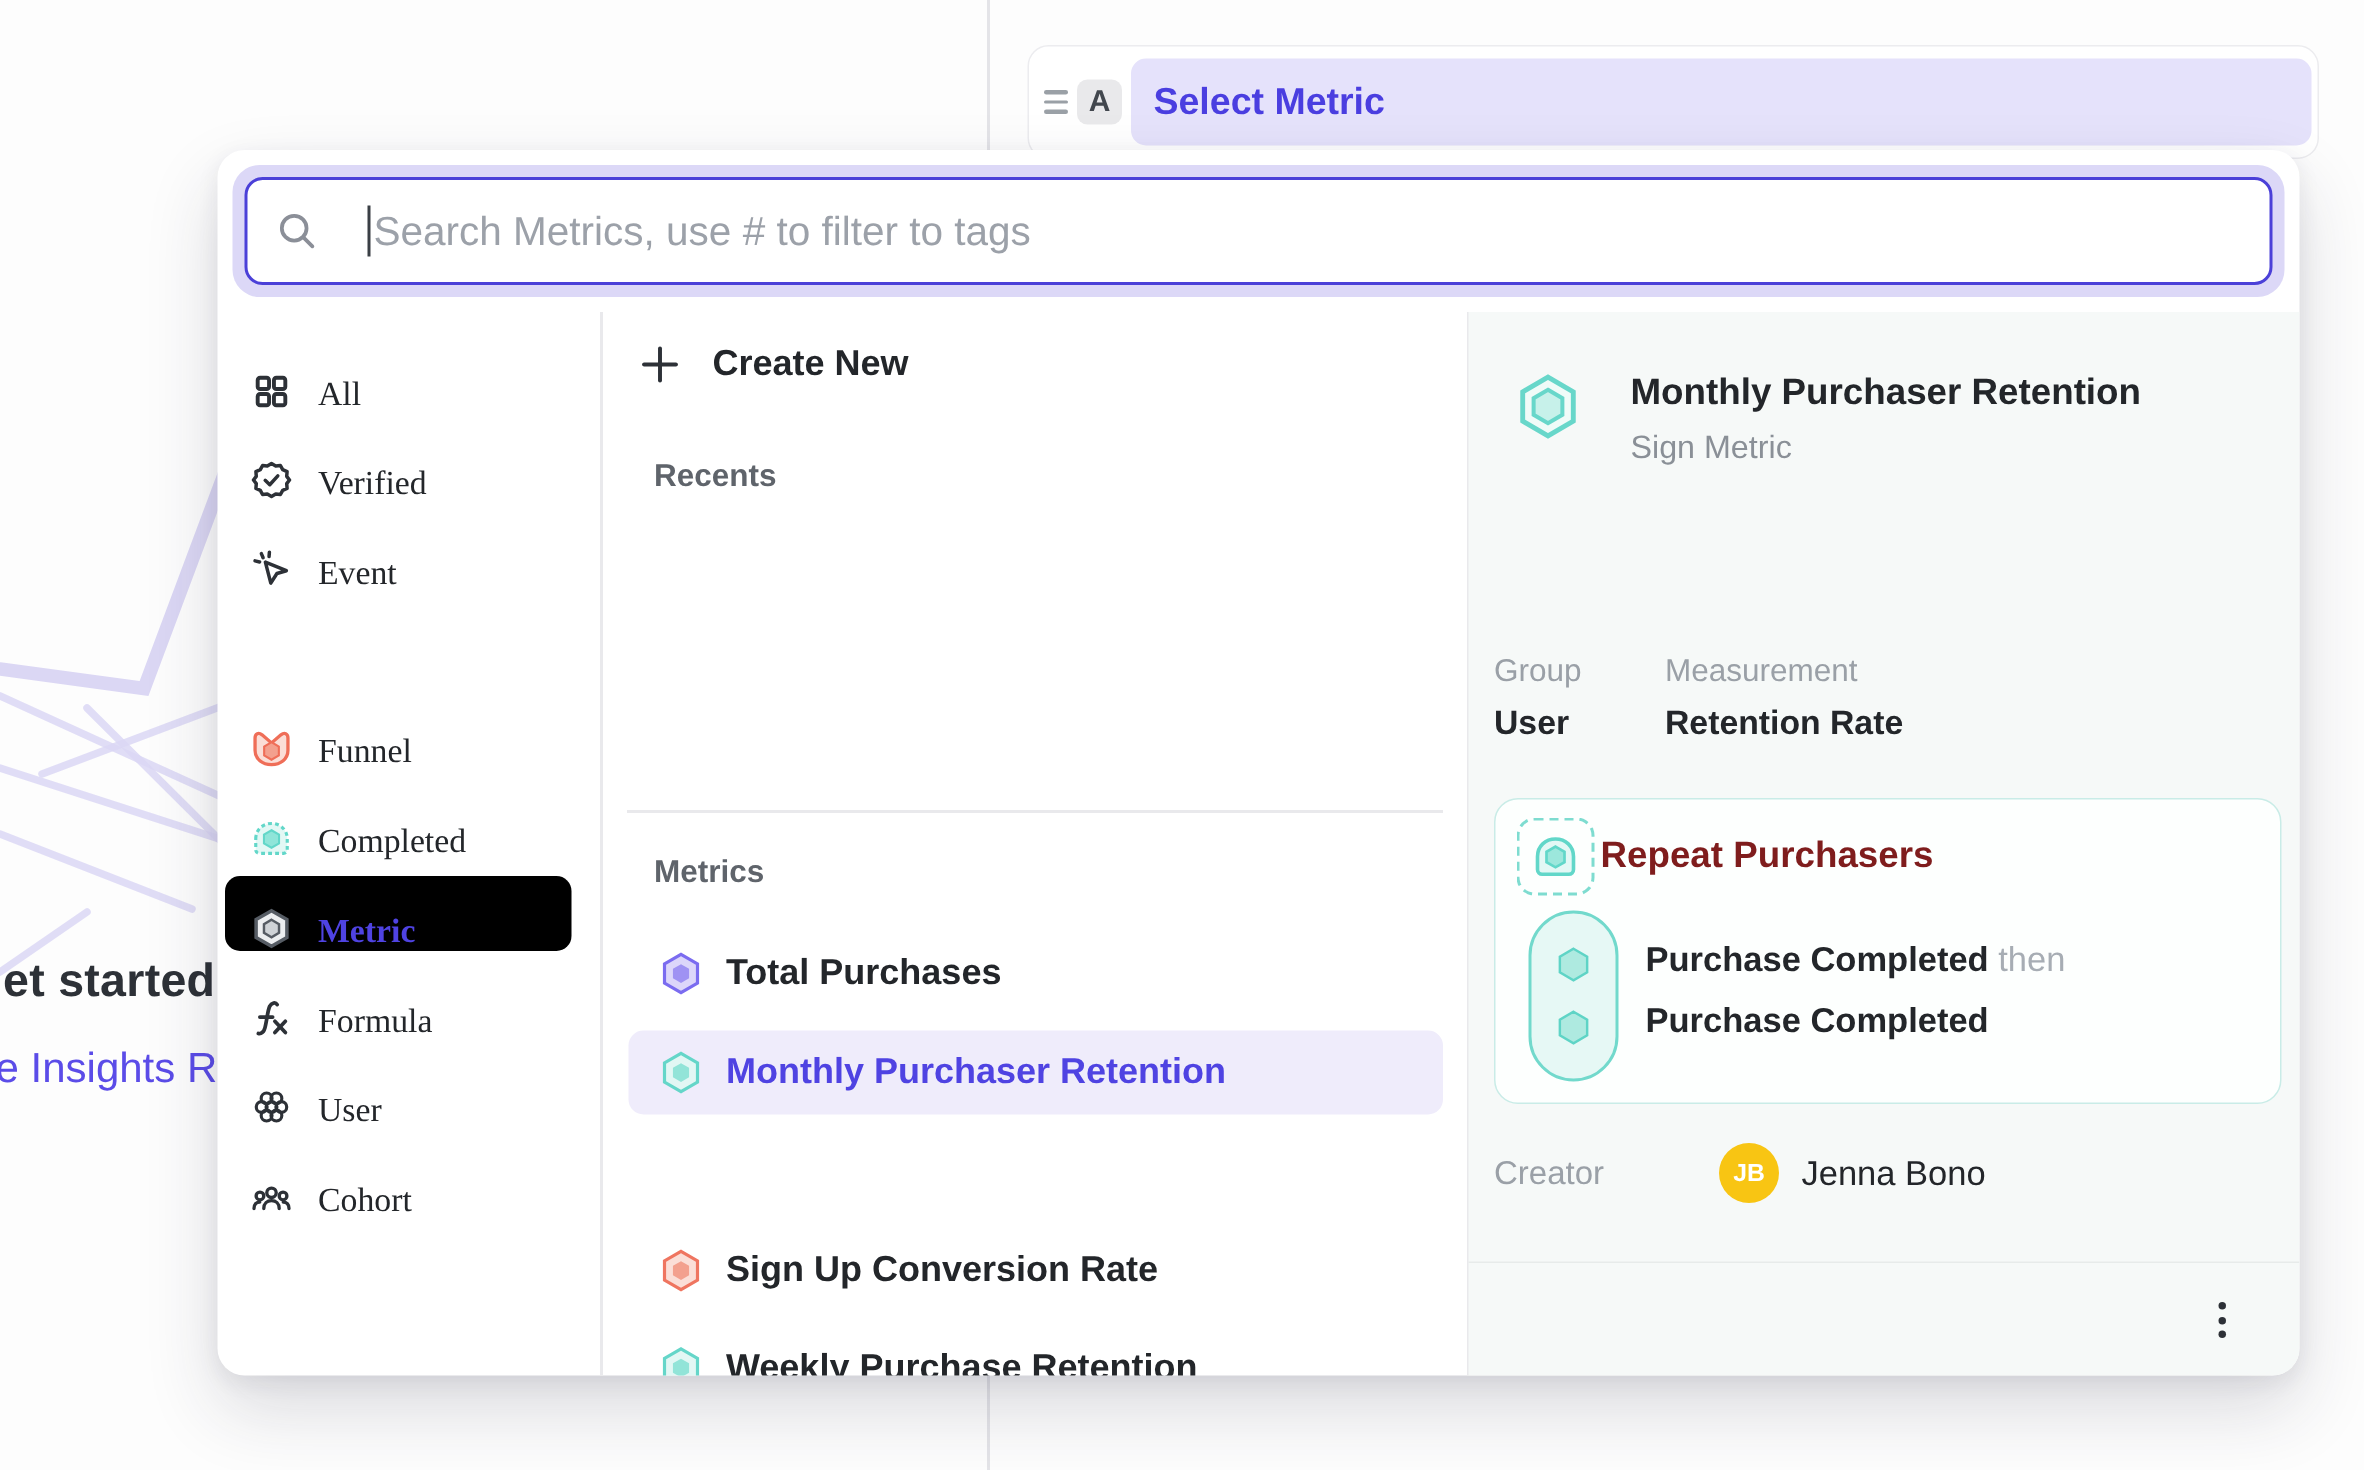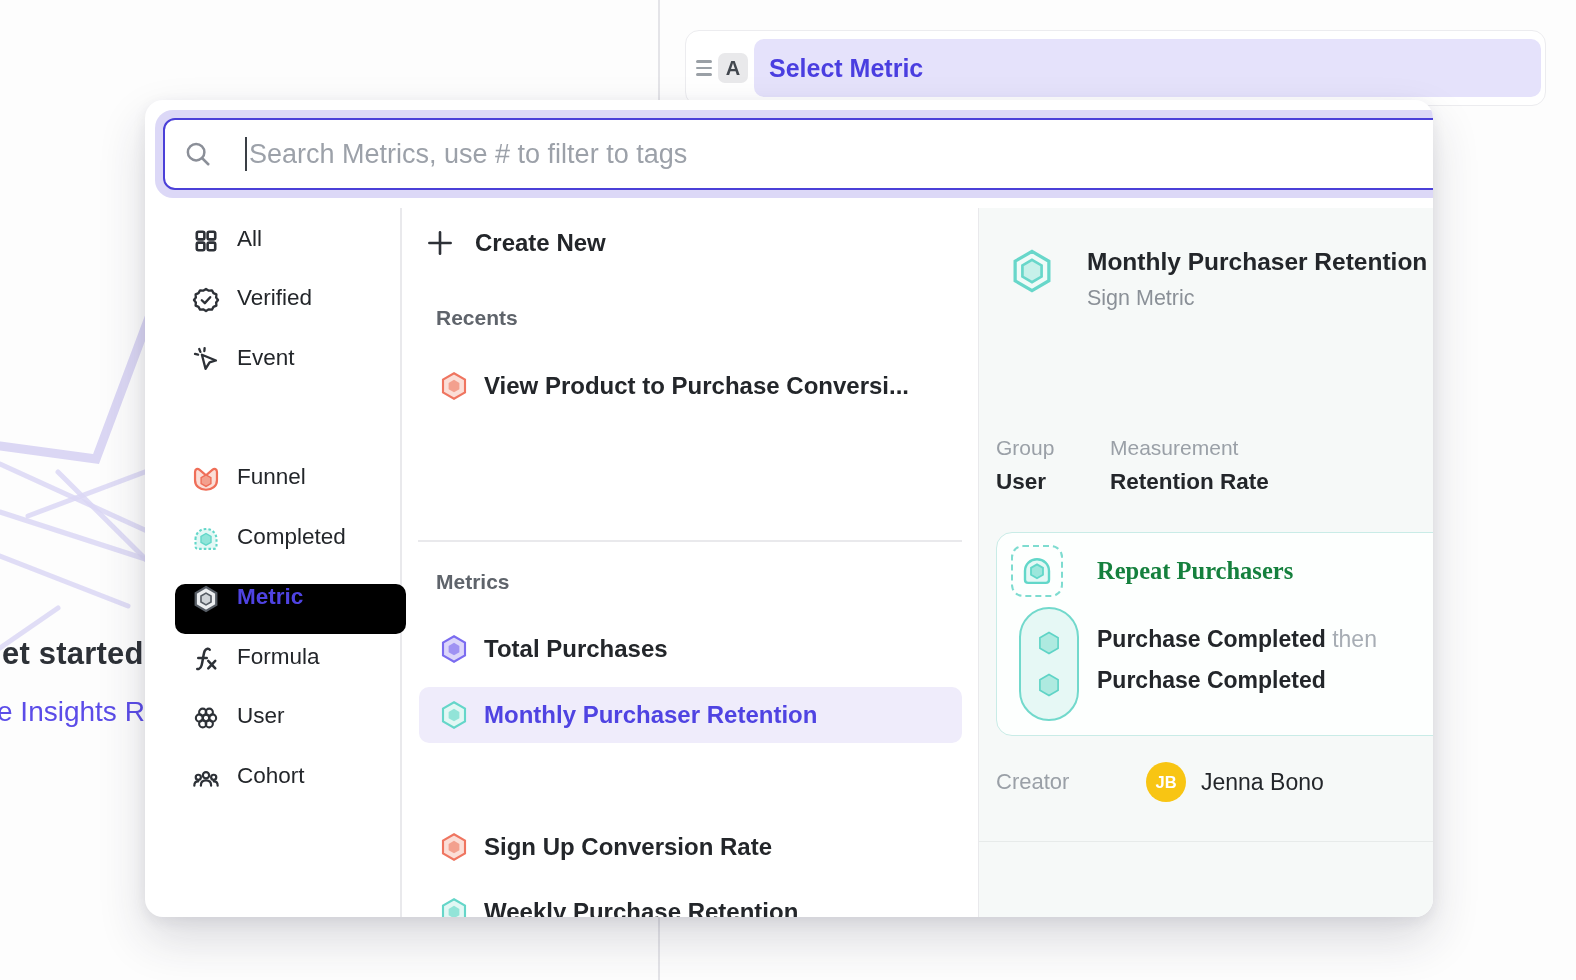--- a/index.html
+++ b/index.html
@@ -17,39 +17,39 @@
   .topcard { position:absolute; left:685px; top:30px; width:861px; height:76px; background:#ffffff;
     border:1.5px solid #ececef; border-radius:14px; z-index:3; display:flex; align-items:center; }
   .drag-handle { width:16px; margin-left:10px; display:flex; flex-direction:column; gap:4px; }
   .drag-handle span { display:block; height:2.5px; background:#9aa0a6; border-radius:2px; }
   .a-badge { width:30px; height:30px; margin-left:6px; background:#e9e9eb; border-radius:7px;
     display:flex; align-items:center; justify-content:center; font-size:20px; font-weight:700; color:#42474e; }
   .metric-pill { margin-left:6px; width:787px; height:58px; background:#e5e2fb; border-radius:10px;
     display:flex; align-items:center; padding-left:15px; font-size:25px; font-weight:700; color:#4a3ee0; }
 
   
-  .modal { position:absolute; left:145px; top:100px; width:1288px; height:817px; background:#ffffff;
+  .modal { position:absolute; left:145px; top:100px; width:1388px; height:817px; background:#ffffff;
     border-radius:18px; z-index:10; box-shadow:0 22px 48px rgba(40,40,60,.16), 0 4px 14px rgba(40,40,60,.08); overflow:hidden; }
 
   
   .search-ring { position:absolute; left:10px; top:10px; width:1368px; height:88px; background:#dcd8f7; border-radius:18px; }
   .search-box { position:absolute; left:8px; top:8px; right:8px; bottom:8px; background:#ffffff;
     border:2px solid #4b40d8; border-radius:12px; display:flex; align-items:center; padding-left:18px; }
   .caret { width:2px; height:34px; background:#3a3f45; margin:0 2px 0 32px; }
   .search-placeholder { font-size:27px; color:#9ca1a9; }
 
   
   .body { position:absolute; left:0; top:108px; width:1388px; height:709px; }
   .col-divider { position:absolute; top:0; width:1.5px; height:709px; background:#e9e9ec; }
   .cd1 { left:255px; } .cd2 { left:833px; }
 
   
   .sidebar { position:absolute; left:0; top:0; width:255px; height:709px; }
-  .side-row { position:absolute; left:30px; width:231px; height:50px; border-radius:10px;
-    display:flex; align-items:flex-start; cursor:pointer; }
+  .side-row { position:absolute; left:5px; width:231px; height:50px; border-radius:10px;
+    display:flex; align-items:flex-end; cursor:pointer;font-family:Liberation Serif, serif; }
   .side-row.sel { background:#000000; }
   .side-icn { width:30px; height:30px; margin-left:16px; display:flex; align-items:center; justify-content:center; }
   .side-label { margin-left:16px; font-size:22.5px; font-weight:500; color:#23262a; }
   .side-row.sel .side-label { color:#4f43e2; font-weight:600; }
 
   
   .mid { position:absolute; left:256px; top:0; width:577px; height:709px; }
   .create-row { position:absolute; left:24px; top:122px; display:flex; align-items:center; cursor:pointer; top:20px; }
   .create-label { margin-left:20px; font-size:24px; font-weight:700; color:#23262a; }
   .sect-label { position:absolute; left:35px; font-size:21px; font-weight:600; color:#5f646b;text-align:center; }
@@ -68,21 +68,21 @@
   .detail-sub { margin-top:10px; font-size:21.5px; color:#8a9097; }
   .meta { position:absolute; left:17px; top:228px; display:flex; gap:24px; }
   .meta-col .k { font-size:21px; color:#9aa0a7; }
   .meta-col .v { margin-top:9px; font-size:22.5px; font-weight:700; color:#23262a; }
 
   .def-card { position:absolute; left:17px; top:324px; width:525px; height:204px; background:#fdfffe;
     border:1.5px solid #c9ece7; border-radius:16px; }
   .def-head { position:absolute; left:14px; top:12px; display:flex; align-items:center; }
   .dashed-icn { width:52px; height:52px; border:2px dashed #7edcd0; border-radius:12px;
     display:flex; align-items:center; justify-content:center; }
-  .def-title { margin-left:34px; font-size:24.5px; font-weight:700; color:#15803d;font-family:Liberation Serif, serif; }
+  .def-title { margin-left:4px; font-size:24.5px; font-weight:700; color:#7f1d1d; }
   .capsule { position:absolute; left:22px; top:74px; width:60px; height:114px; background:#e6f8f5;
     border:2px solid #72d9cc; border-radius:31px; display:flex; flex-direction:column; align-items:center; justify-content:center; gap:14px; }
   .def-steps { position:absolute; left:100px; top:86px; }
   .def-step { font-size:23px; font-weight:600; color:#23262a; line-height:41px; }
   .def-conn { font-weight:500; color:#a7adb4; }
 
   .creator-row { position:absolute; left:17px; top:552px; width:520px; height:44px; display:flex; align-items:center; }
   .creator-label { font-size:22px; color:#9aa0a7; width:130px; }
   .avatar { width:40px; height:40px; border-radius:50%; background:#f8c513; color:#ffffff;
     display:flex; align-items:center; justify-content:center; font-size:16.5px; font-weight:700; margin-left:20px; }
@@ -266,27 +266,20 @@
         <div class="create-row">
           <svg width="30" height="30" viewBox="0 0 24 24" fill="none" stroke="#2d3137" stroke-width="2.1" stroke-linecap="round">
             <path d="M12,3.5 L12,20.5"></path>
               <path d="M3.5,12 L20.5,12"></path>
           </svg>
           <span class="create-label">Create New</span>
         </div>
 
         <div class="sect-label" style="top:98px">Recents</div>
 
-        <div class="mid-row" style="top:150px">
-          <svg class="mid-icn hexsvg hex-sal" viewBox="0 0 24 24">
-            <polygon class="outer" points="12,1.8 20.8,6.9 20.8,17.1 12,22.2 3.2,17.1 3.2,6.9"></polygon>
-            <polygon class="inner" points="12,7 16.3,9.5 16.3,14.5 12,17 7.7,14.5 7.7,9.5"></polygon>
-          </svg>
-          <span class="mid-label">View Product to Purchase Conversi...</span>
-        </div>
 
         <div class="mid-divider"></div>
 
         <div class="sect-label" style="top:362px">Metrics</div>
 
         <div class="mid-row" style="top:413px">
           <svg class="mid-icn hexsvg hex-pur" viewBox="0 0 24 24">
             <polygon class="outer" points="12,1.8 20.8,6.9 20.8,17.1 12,22.2 3.2,17.1 3.2,6.9"></polygon>
             <polygon class="inner" points="12,7 16.3,9.5 16.3,14.5 12,17 7.7,14.5 7.7,9.5"></polygon>
           </svg>

